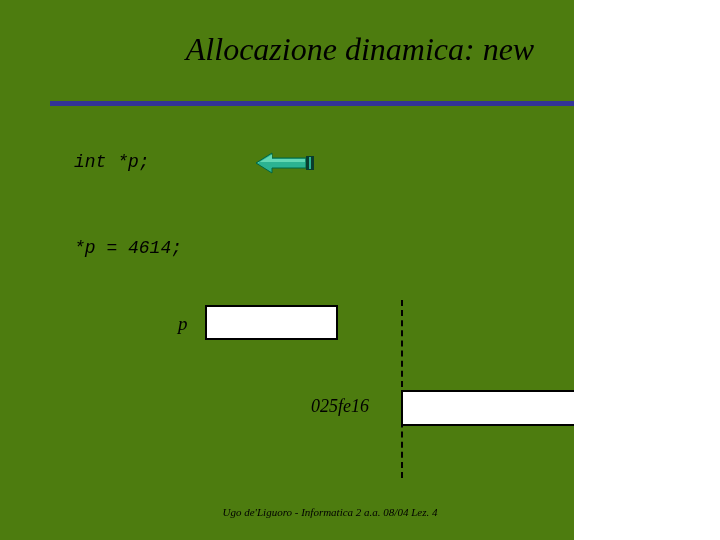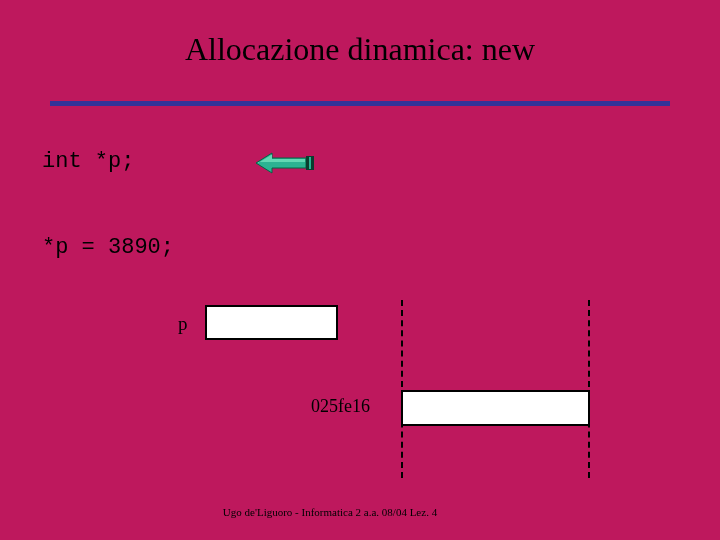--- a/index.html
+++ b/index.html
@@ -2,25 +2,26 @@
 <html><head>
 <meta charset="utf-8">
 <style>
   html, body {
     margin: 0;
     padding: 0;
     background: #ffffff;
   }
   #slide {
     position: relative;
-    width: 720px;
+    width: 574px;
     height: 540px;
-    background: #be185d;
+    background: #4d7c0f;
     overflow: hidden;
     font-family: "Liberation Serif", serif;
+    font-style: italic;
   }
 
   
   #slide-title {
     position: absolute;
     left: 0;
     top: 30px;
     width: 720px;
     text-align: center;
     font-family: "Liberation Serif", serif;
@@ -36,23 +37,23 @@
     left: 50px;
     top: 101px;
     width: 620px;
     height: 5px;
     background: #333399;
   }
 
   
   .code-line {
     position: absolute;
-    left: 42px;
+    left: 74px;
     font-family: "Liberation Mono", "DejaVu Sans Mono", monospace;
-    font-size: 22px;
+    font-size: 18px;
     line-height: 20px;
     color: #000000;
     white-space: pre;
   }
   #code-line-0 { top: 152px; }
   #code-line-1 { top: 195px; }
   #code-line-2 { top: 238px; }
 
   
   #pointer-arrow {
@@ -128,21 +129,21 @@
 </head>
 <body>
 
 <div id="slide">
 
   <div id="slide-title">Allocazione dinamica: new</div>
 
   <div id="title-rule"></div>
 
   <div id="code-line-0" class="code-line">int *p;</div>
-  <div id="code-line-2" class="code-line">*p = 3890;</div>
+  <div id="code-line-2" class="code-line">*p = 4614;</div>
 
   <div id="pointer-arrow">
     <svg width="60" height="22" viewBox="0 0 60 22" xmlns="http://www.w3.org/2000/svg">
       <polygon points="0,11 16,1 16,6 50,6 50,16 16,16 16,21" fill="#2cb392" stroke="#006644" stroke-width="1"></polygon>
       <polygon points="2,11 16,2.5 16,7 49,7 49,10 2,10" fill="#63d8b4"></polygon>
       <rect x="50" y="4" width="8" height="14" fill="#0a3d2e"></rect>
       <rect x="53" y="5" width="2" height="12" fill="#2cb392"></rect>
     </svg>
   </div>
 

